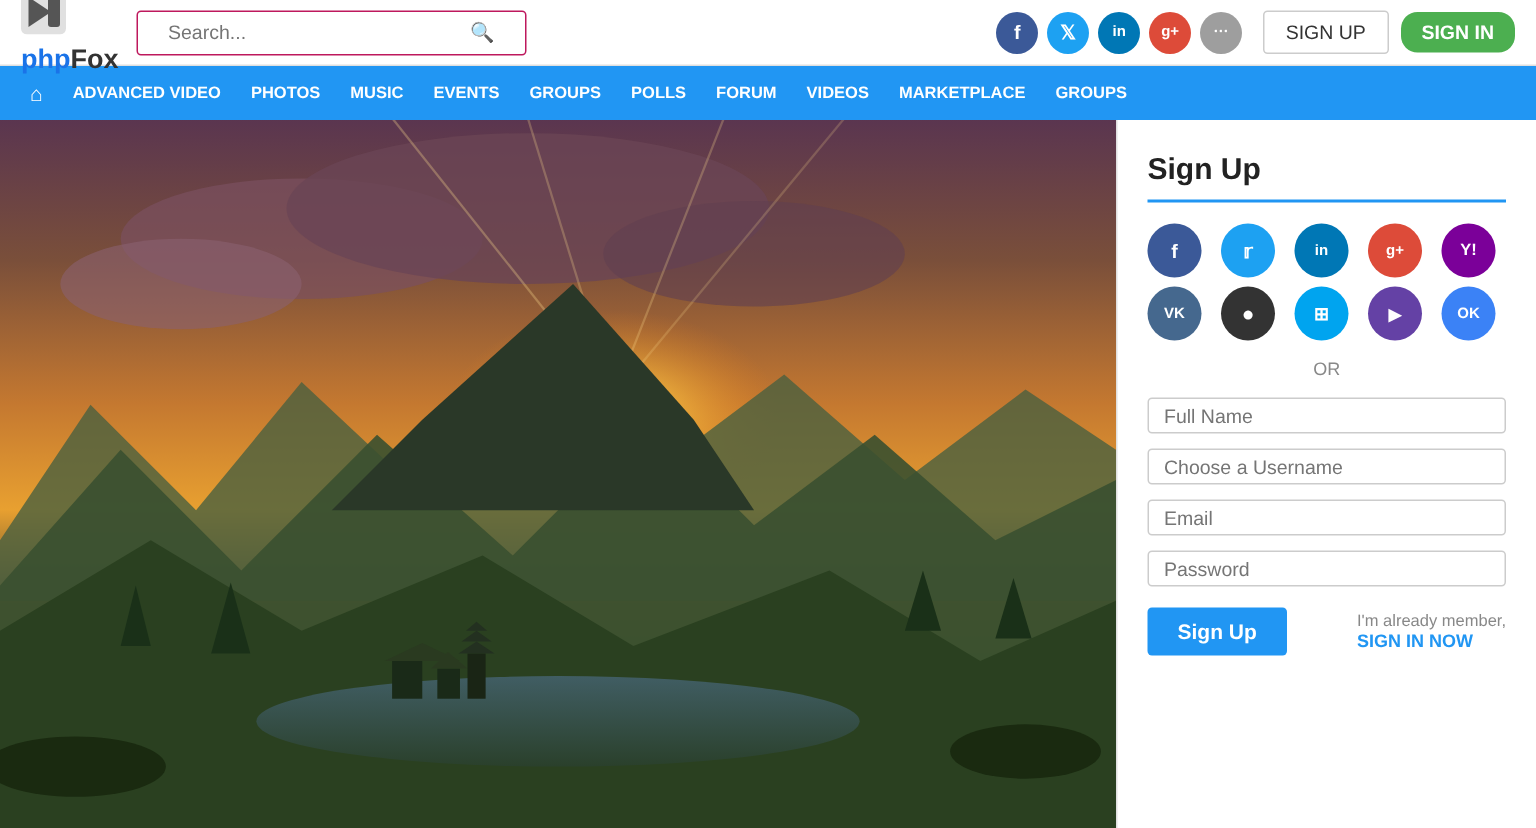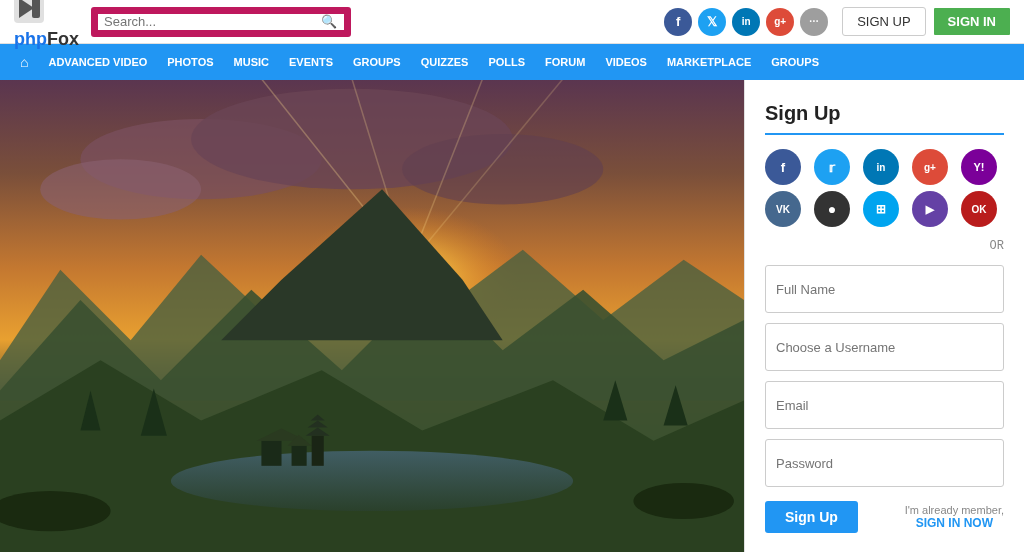--- a/index.html
+++ b/index.html
@@ -27,23 +27,23 @@
     }
     .logo-text {
       font-size: 18px;
       font-weight: bold;
       color: #333;
     }
     .logo-text span { color: #1a73e8; }
     .search-box {
       display: flex;
       align-items: center;
-      border: 7px solid #be185d;
+      border: 1px solid #be185d;
       border-radius: 3px;
-      padding: 0 6px;
+      padding: 0 20px;
       height: 30px;
       width: 260px;
       margin-right: auto;
     }
     .search-box input {
       border: none;
       outline: none;
       font-size: 13px;
       width: 220px;
       color: #555;
@@ -81,21 +81,21 @@
       border-radius: 3px;
       cursor: pointer;
       margin-right: 8px;
     }
     .btn-signin {
       background: #4caf50;
       color: #fff;
       border: none;
       padding: 6px 14px;
       font-size: 13px;
-      border-radius: 1px;
+      border-radius: 11px;
       cursor: pointer;
       font-weight: bold;
     }
 
     
     .menu-bar {
       height: 36px;
       background: #2196f3;
       display: flex;
       align-items: center;
@@ -202,31 +202,30 @@
     }
     .soc-fb { background: #3b5998; }
     .soc-tw { background: #1da1f2; }
     .soc-li { background: #0077b5; }
     .soc-gp { background: #dd4b39; }
     .soc-yh { background: #7b0099; }
     .soc-vk { background: #45688e; }
     .soc-gh { background: #333; }
     .soc-ms { background: #00a4ef; }
     .soc-tv { background: #6441a5; }
-    .soc-ok { background: #b91c1c; }
+    .soc-ok { background: #3b82f6; }
     .or-divider {
-      text-align: right;
+      text-align: center;
       color: #888;
       font-size: 12px;
       margin: 2px 0;
-      font-family: Liberation Mono, monospace;
     }
     .form-input {
       width: 100%;
-      height: 48px;
+      height: 24px;
       border: 1px solid #ccc;
       border-radius: 3px;
       padding: 0 10px;
       font-size: 13px;
       color: #555;
       outline: none;
     }
     .signup-footer {
       display: flex;
       align-items: center;
@@ -239,21 +238,21 @@
       border: none;
       padding: 8px 20px;
       border-radius: 3px;
       font-size: 14px;
       font-weight: bold;
       cursor: pointer;
     }
     .already-member {
       font-size: 11px;
       color: #888;
-      text-align: center;
+      text-align: left;
     }
     .already-member a {
       display: block;
       color: #2196f3;
       font-weight: bold;
       text-decoration: none;
       font-size: 12px;
     }
   </style>
 </head>
@@ -283,21 +282,20 @@
   <button class="btn-signin">SIGN IN</button>
 </nav>
 
 <div class="menu-bar">
   <div class="menu-home">⌂</div>
   <div class="menu-item">Advanced Video</div>
   <div class="menu-item">Photos</div>
   <div class="menu-item">Music</div>
   <div class="menu-item">Events</div>
   <div class="menu-item">Groups</div>
-  <div class="menu-item">Quizzes</div>
   <div class="menu-item">Polls</div>
   <div class="menu-item">Forum</div>
   <div class="menu-item">Videos</div>
   <div class="menu-item">Marketplace</div>
   <div class="menu-item">Groups</div>
 </div>
 
 <div class="main-content">
 
   <div class="hero">

